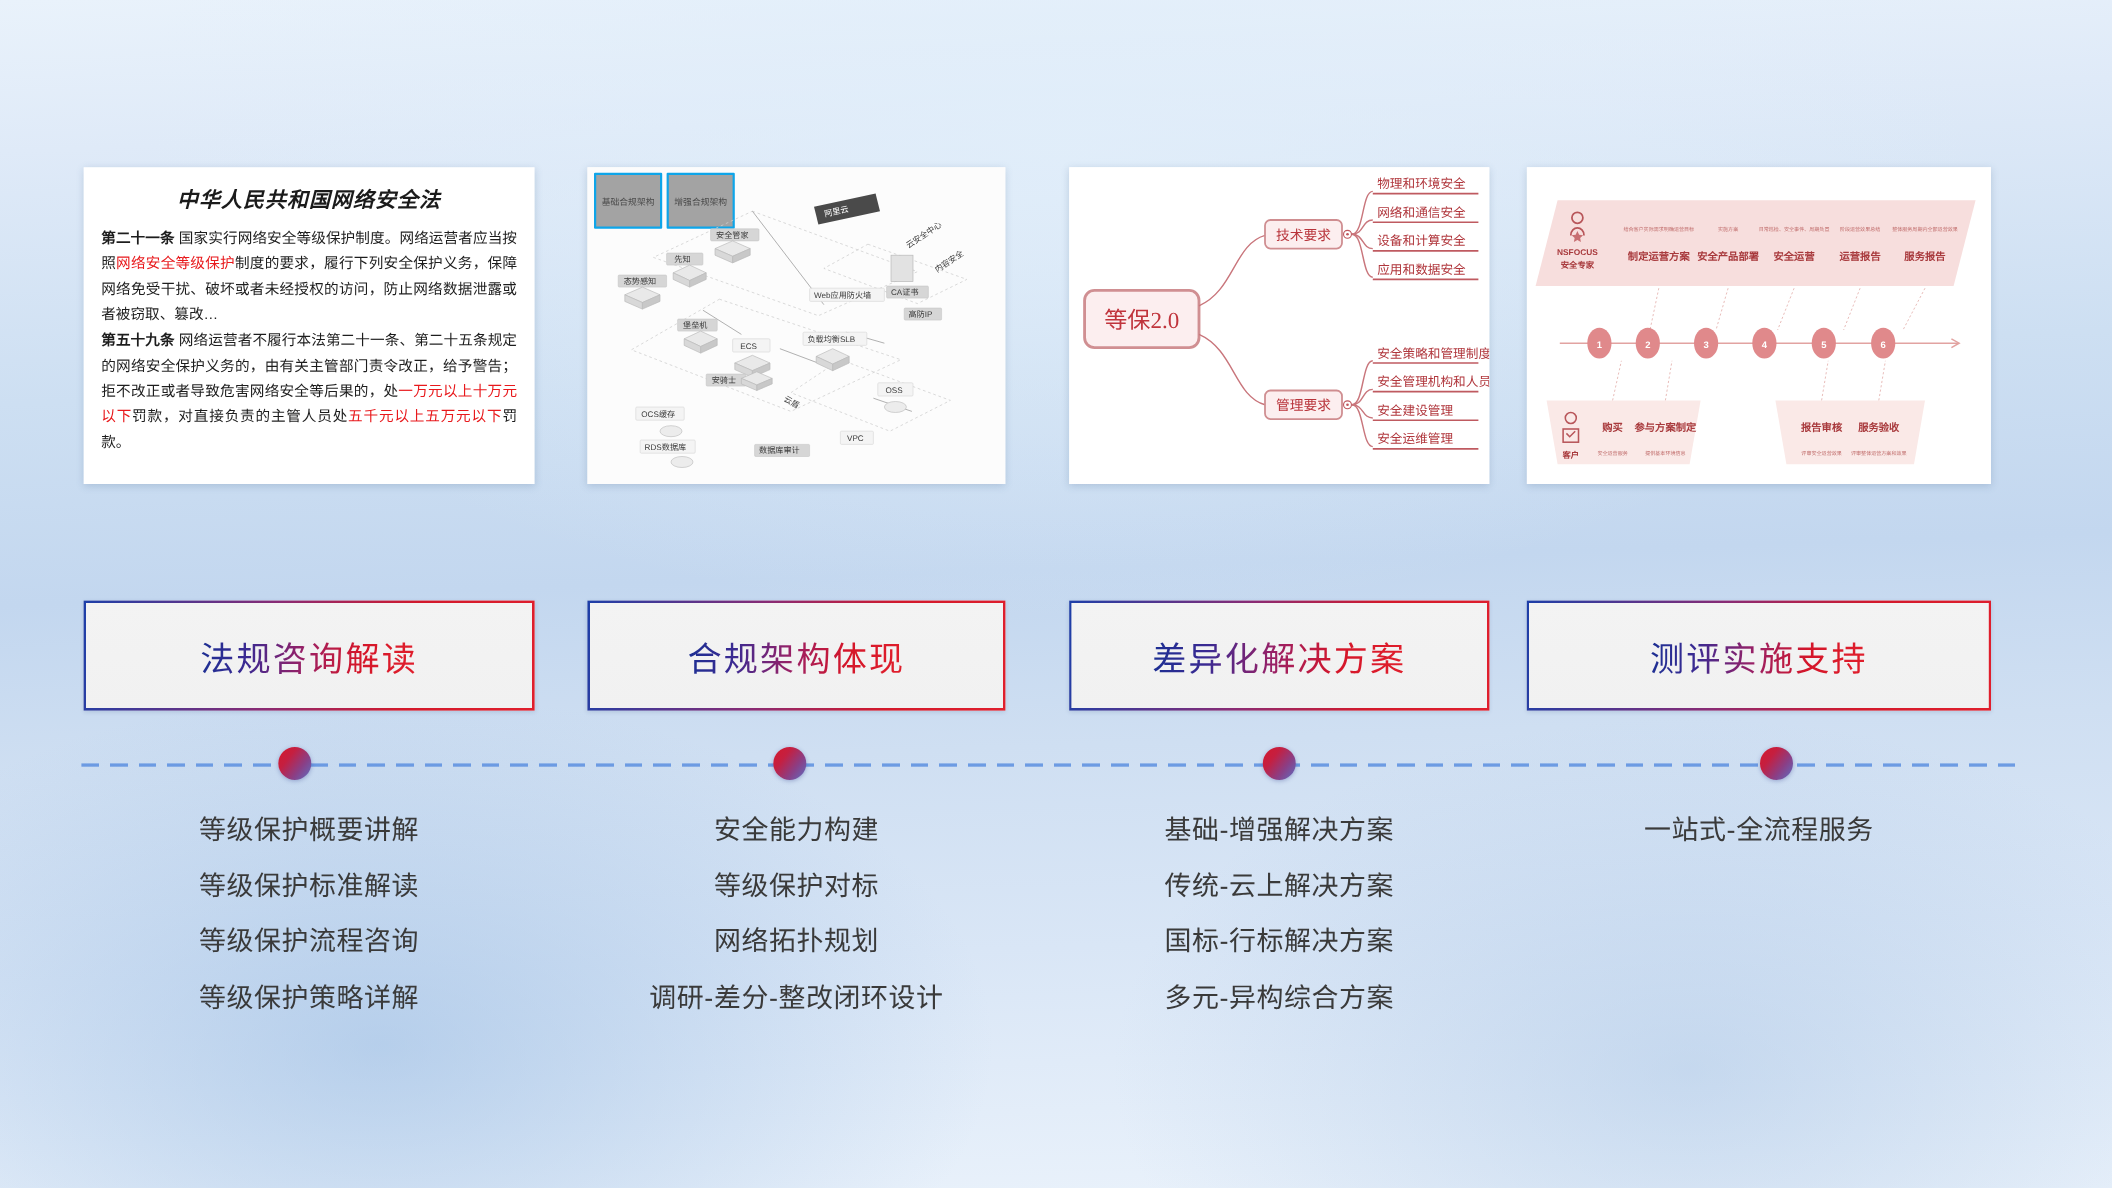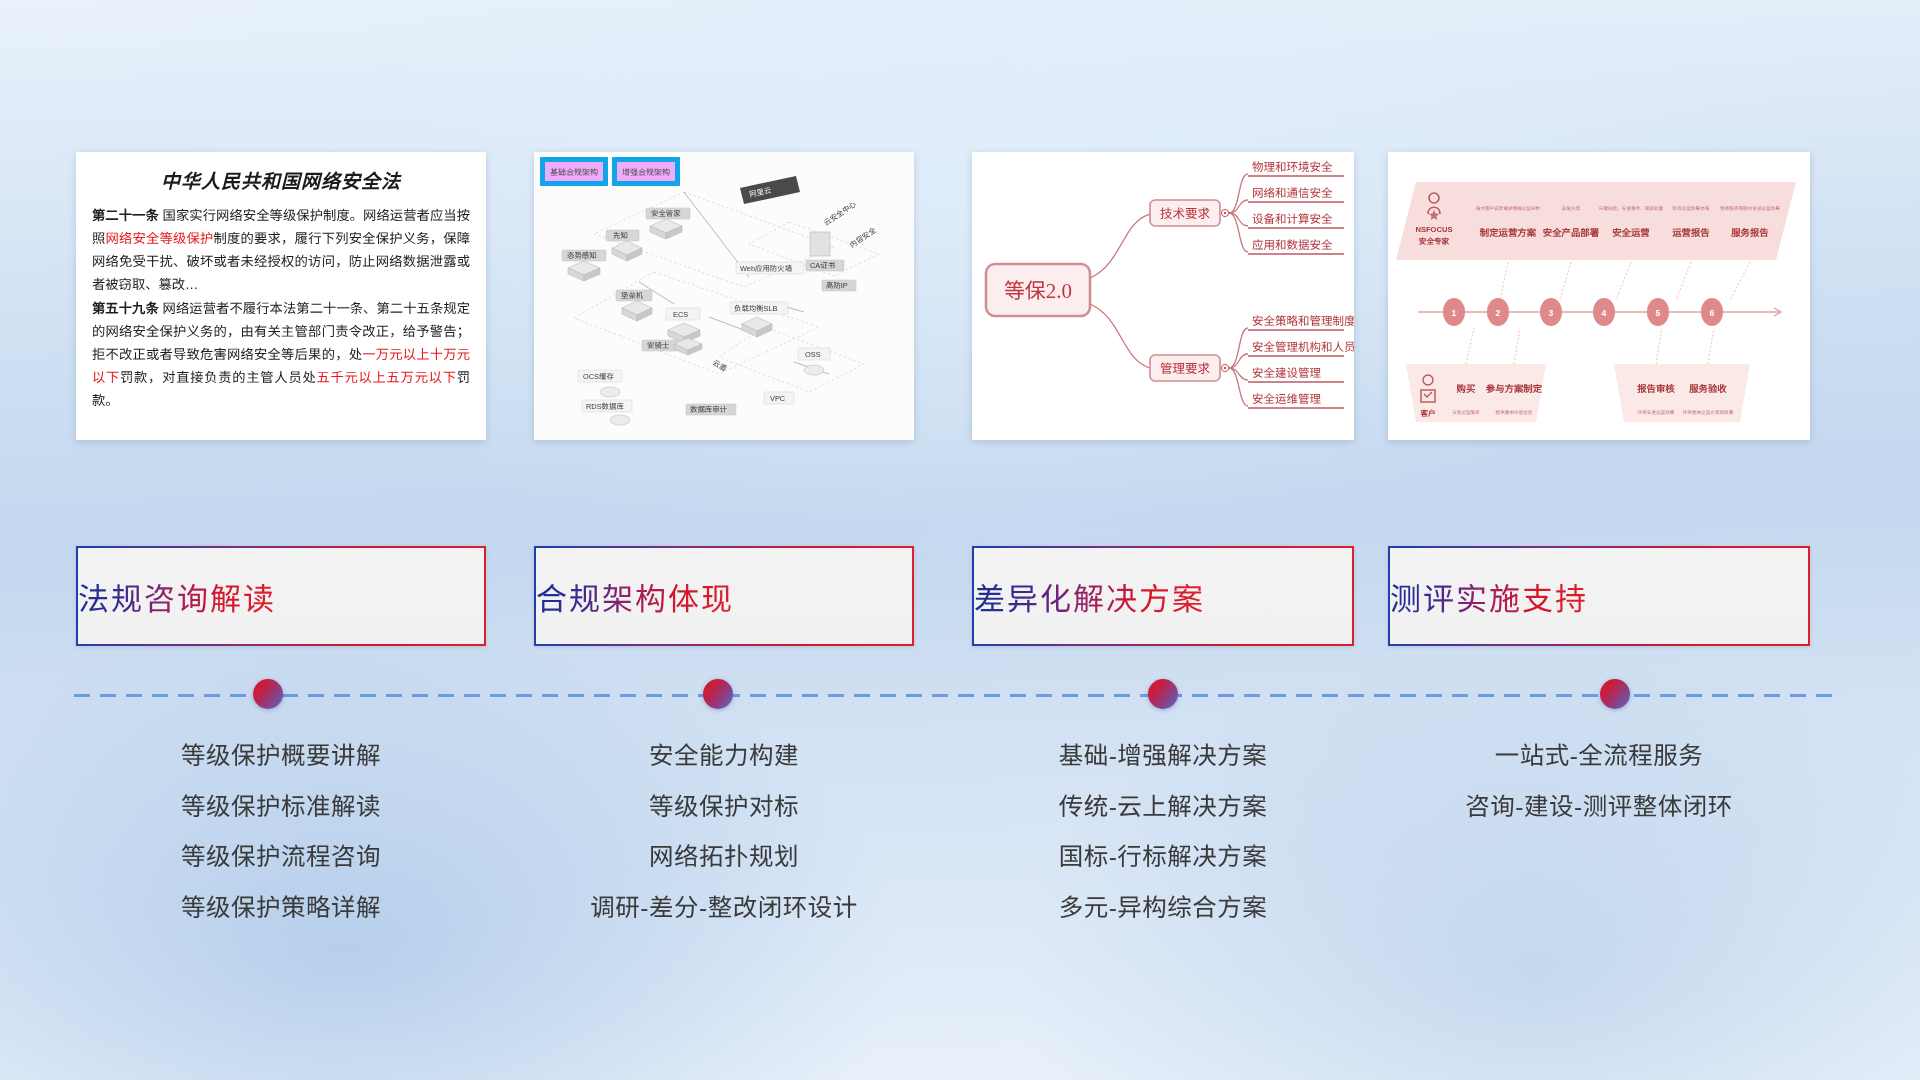--- a/index.html
+++ b/index.html
@@ -35,22 +35,22 @@
   .law h3 { text-align:center; font-size: 19px; font-weight: 700; color:#1b1b1b;
             letter-spacing:1px; margin-bottom: 12px; font-style: italic; }
   .law p { font-size: 13.3px; line-height: 1.72; color:#1d1d1d; text-align: justify; }
   .law p + p { margin-top: 2px; }
   .law b { font-weight: 800; }
   .law .red { color:#e8191c; }
 
   
   .arch { position: relative; width:100%; height:100%; background:#fcfcfc; }
   .arch-tabs { position:absolute; left:6px; top:5px; display:flex; gap:4px; }
-  .arch-tabs span { font-size:8px; color:#4c4c4c; background:#f0abfc; border:5px solid #0ea5e9;
-                    padding:4px 5px; border-radius:1px; }
+  .arch-tabs span { font-size:8px; color:#4c4c4c; background:#a3a3a3; border:2px solid #0ea5e9;
+                    padding:18px 5px; border-radius:1px; }
   .arch svg { position:absolute; inset:0; }
   .nodelbl { font-size:7.4px; fill:#3a3a3a; }
   .nodebox { fill:#d6d6d6; stroke:#c2c2c2; stroke-width:.5; }
   .darkbox { fill:#4a4a4a; }
   .darklbl { font-size:7.4px; fill:#fff; }
   .whitebox { fill:#f4f4f4; stroke:#d9d9d9; stroke-width:.6; }
   .dashgrp { fill:none; stroke:#cfcfcf; stroke-width:.7; stroke-dasharray:2.5 2.5; }
   .conn { stroke:#9a9a9a; stroke-width:.7; fill:none; }
 
   
@@ -75,21 +75,21 @@
   .nsf-brand{ font-size:7.6px; fill:#a8393c; font-weight:bold; }
   .tl-line  { stroke:#e2a3a1; stroke-width:1.4; fill:none; }
   .tl-dash  { stroke:#e8bcb9; stroke-width:.9; stroke-dasharray:2 2; fill:none; }
   .ell      { fill:#e0898b; }
 
   
   .heads { position:absolute; left:0; top:546px; width:1920px; height:104px; }
   .headbox {
     position:absolute; top:0; height:100px;
     background:#f2f2f2;
-    display:flex; align-items:center; 
+    display:flex; align-items:center; justify-content:center;
     border:2px solid transparent;
     background-image:
       linear-gradient(#f3f3f3, #f1f1f1),
       linear-gradient(100deg, #1d3fa8 0%, #8a2b74 42%, #d3192b 72%, #e01f2d 100%);
     background-origin: border-box;
     background-clip: padding-box, border-box;
     box-shadow: 0 1px 4px rgba(40,70,120,.16);
   }
   .headbox span {
     font-size: 31px; font-weight: 500; letter-spacing: 2px;
@@ -452,15 +452,14 @@
     <li>调研-差分-整改闭环设计</li>
   </ul>
   <ul class="col c3">
     <li>基础-增强解决方案</li>
     <li>传统-云上解决方案</li>
     <li>国标-行标解决方案</li>
     <li>多元-异构综合方案</li>
   </ul>
   <ul class="col c4">
     <li>一站式-全流程服务</li>
-    <li>咨询-建设-测评整体闭环</li>
   </ul>
 </div>
 
 </body></html>

